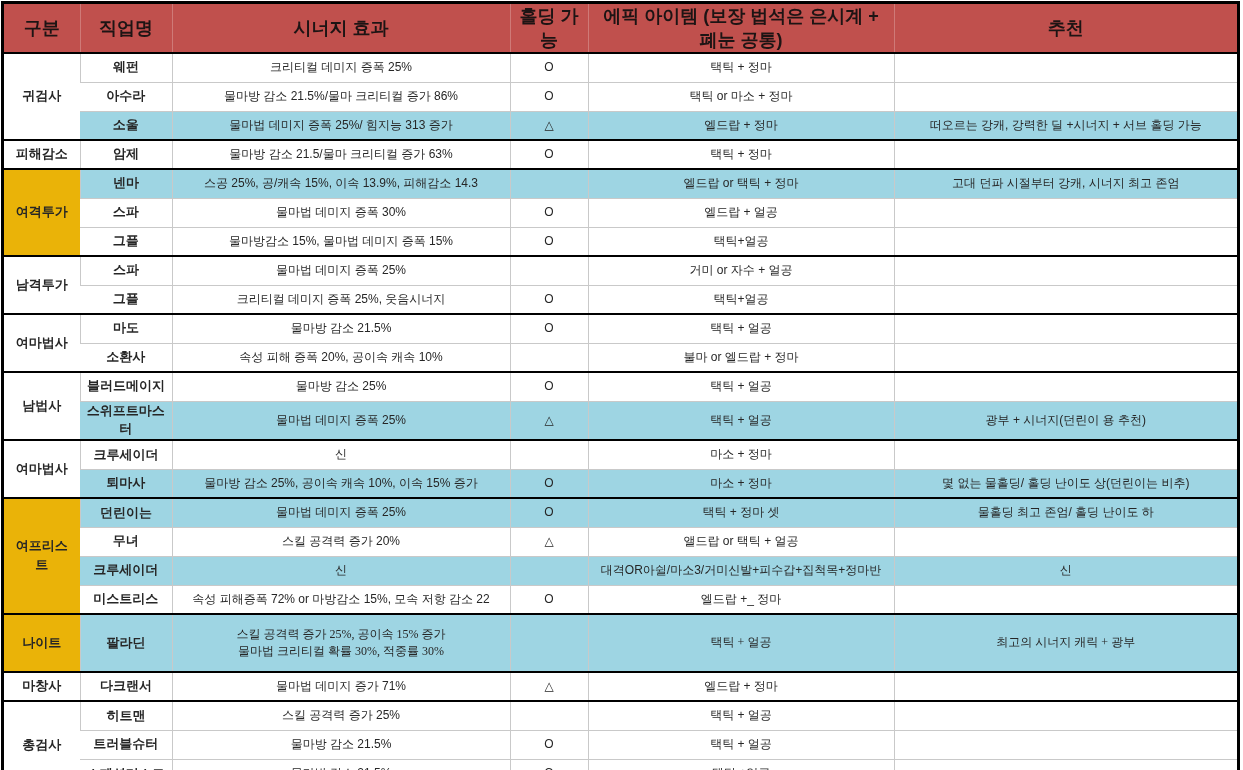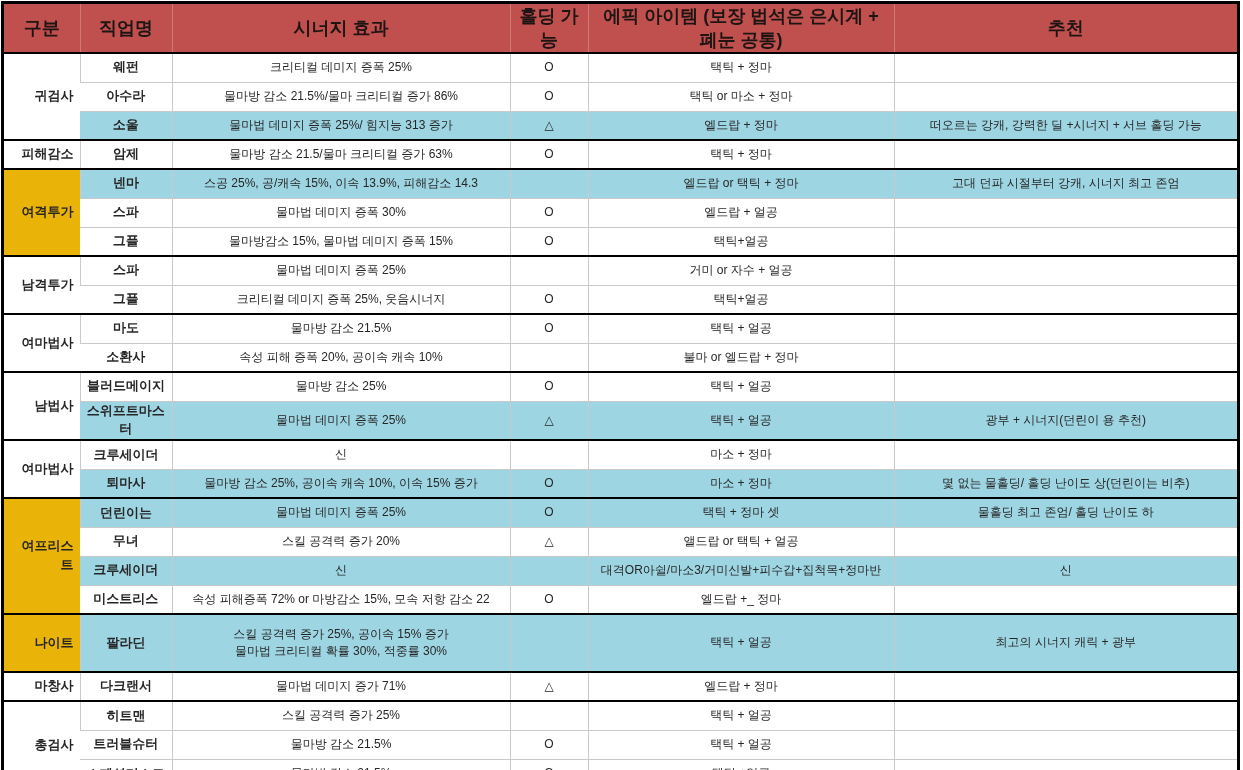--- a/index.html
+++ b/index.html
@@ -31,21 +31,21 @@
   }
   col.c-cat { width: 76px; }
   col.c-job { width: 92px; }
   col.c-syn { width: 338px; }
   col.c-hold { width: 78px; }
   col.c-epic { width: 306px; }
   col.c-rec { width: auto; }
 
   thead tr { height: 37px; }
   tbody tr { height: 29px; }
-  tbody tr.tall { height: 58px; }
+  tbody tr.tall { height: 58px; font-family: Liberation Serif, serif; }
 
   th, td {
     border-left: 1px solid #c9c9c9;
     border-top: 1px solid #c9c9c9;
     text-align: center;
     vertical-align: middle;
     padding: 0 6px;
     overflow: hidden;
   }
   th:first-child, td:first-child { border-left: none; }
@@ -60,21 +60,21 @@
   }
   th:first-child { border-left: none; }
 
   td {
     font-size: 12px;
     color: #262626;
     white-space: pre-line;
     line-height: 1.45;
   }
   td.gcell, td.jcell { font-weight: bold; font-size: 13px; }
-  td.gcell { background: #ffffff; text-align: right; }
+  td.gcell { background: #ffffff; }
 
   tbody tr.group-start td { border-top: 2px solid #000000; }
   tbody tr.hl td { background: var(--hl-bg, #9ed5e3); }
   tbody tr.hl td.gcell { background: #eab308; }
   tbody tr:last-child td { border-bottom: none; }
 </style>
 </head>
 <body>
 
 <div class="page">

